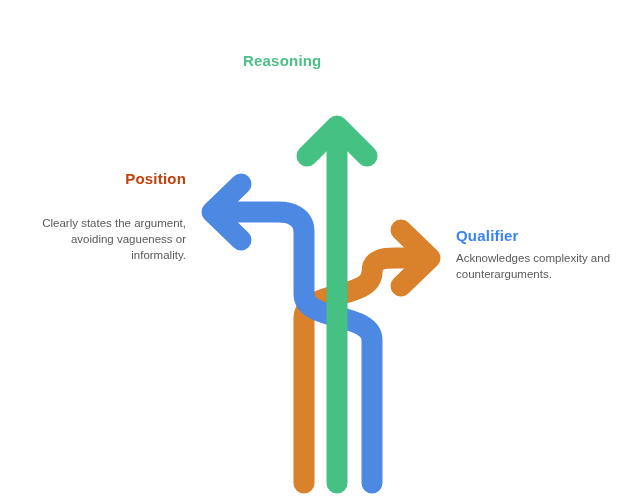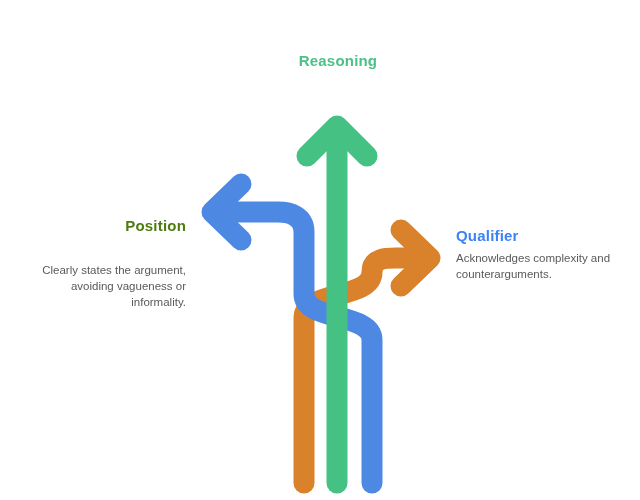--- a/index.html
+++ b/index.html
@@ -35,21 +35,20 @@
     font-size: 11.5px;
     color: #5a5a5a;
     line-height: 1.38;
     margin: 0;
   }
   
   #block-reasoning {
     left: 243px;
     top: 52px;
     width: 190px;
-    text-align: center;
   }
   #block-reasoning .label-title { color: #4cc088; }
   
   #block-position {
     left: 16px;
     top: 170px;
     width: 170px;
     text-align: right;
   }
   #block-position .label-title { color: #4a82d4; }
@@ -91,20 +90,20 @@
     <path id="green-path" d="M 337 483 L 337 140" fill="none" stroke-width="21" stroke-linecap="round" stroke-linejoin="round" stroke="#45c184"></path>
     <path id="green-head" d="M 307 156 L 337 126 L 367 156" fill="none" stroke-width="21" stroke-linecap="round" stroke-linejoin="round" stroke="#45c184"></path>
   </g>
 </svg>
 
 <div class="label-block" id="block-reasoning">
   <div class="label-title" style="color: rgb(76, 192, 136);">Reasoning</div>
 </div>
 
 <div class="label-block" id="block-position">
-  <div class="label-title" style="color: #4d7c0f; margin-top: 47px;">Position</div>
+  <div class="label-title" style="color: #c2410c;">Position</div>
   <div class="label-desc" style="color: rgb(90, 90, 90); margin-top: 28px;">Clearly states the argument, avoiding vagueness or informality.</div>
 </div>
 
 <div class="label-block" id="block-qualifier">
   <div class="label-title" style="color: #3b82f6;">Qualifier</div>
   <div class="label-desc" style="color: rgb(90, 90, 90);">Acknowledges complexity and counterarguments.</div>
 </div>
 
 </body></html>

